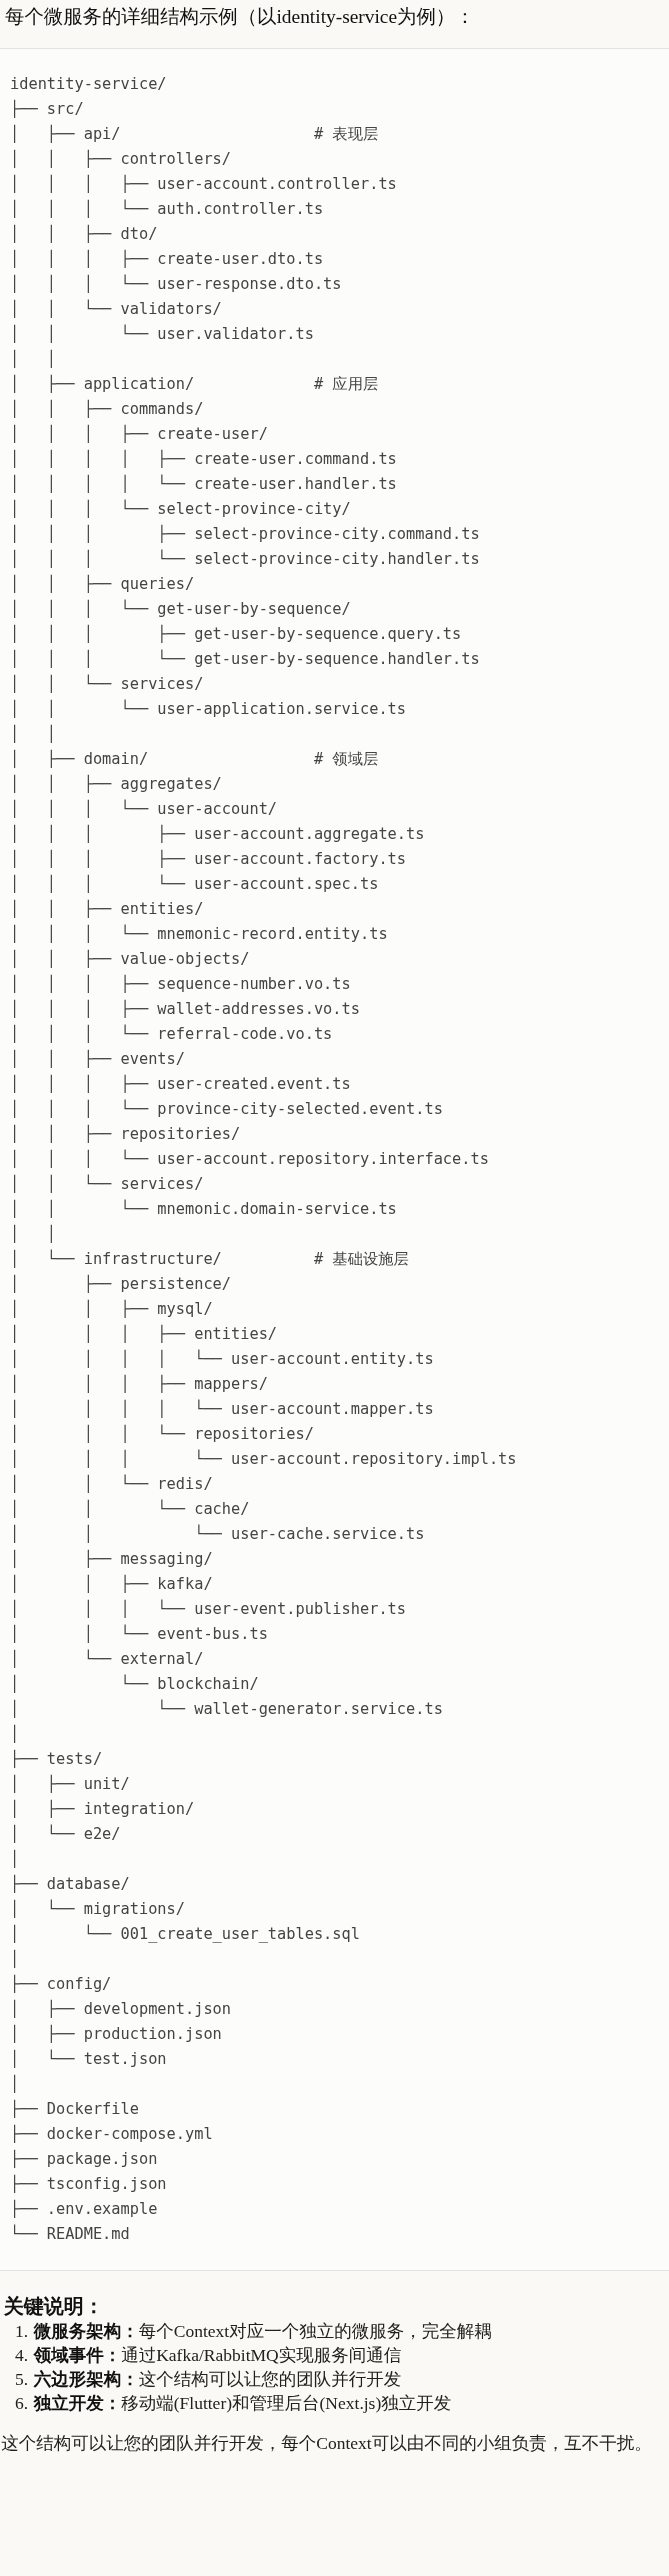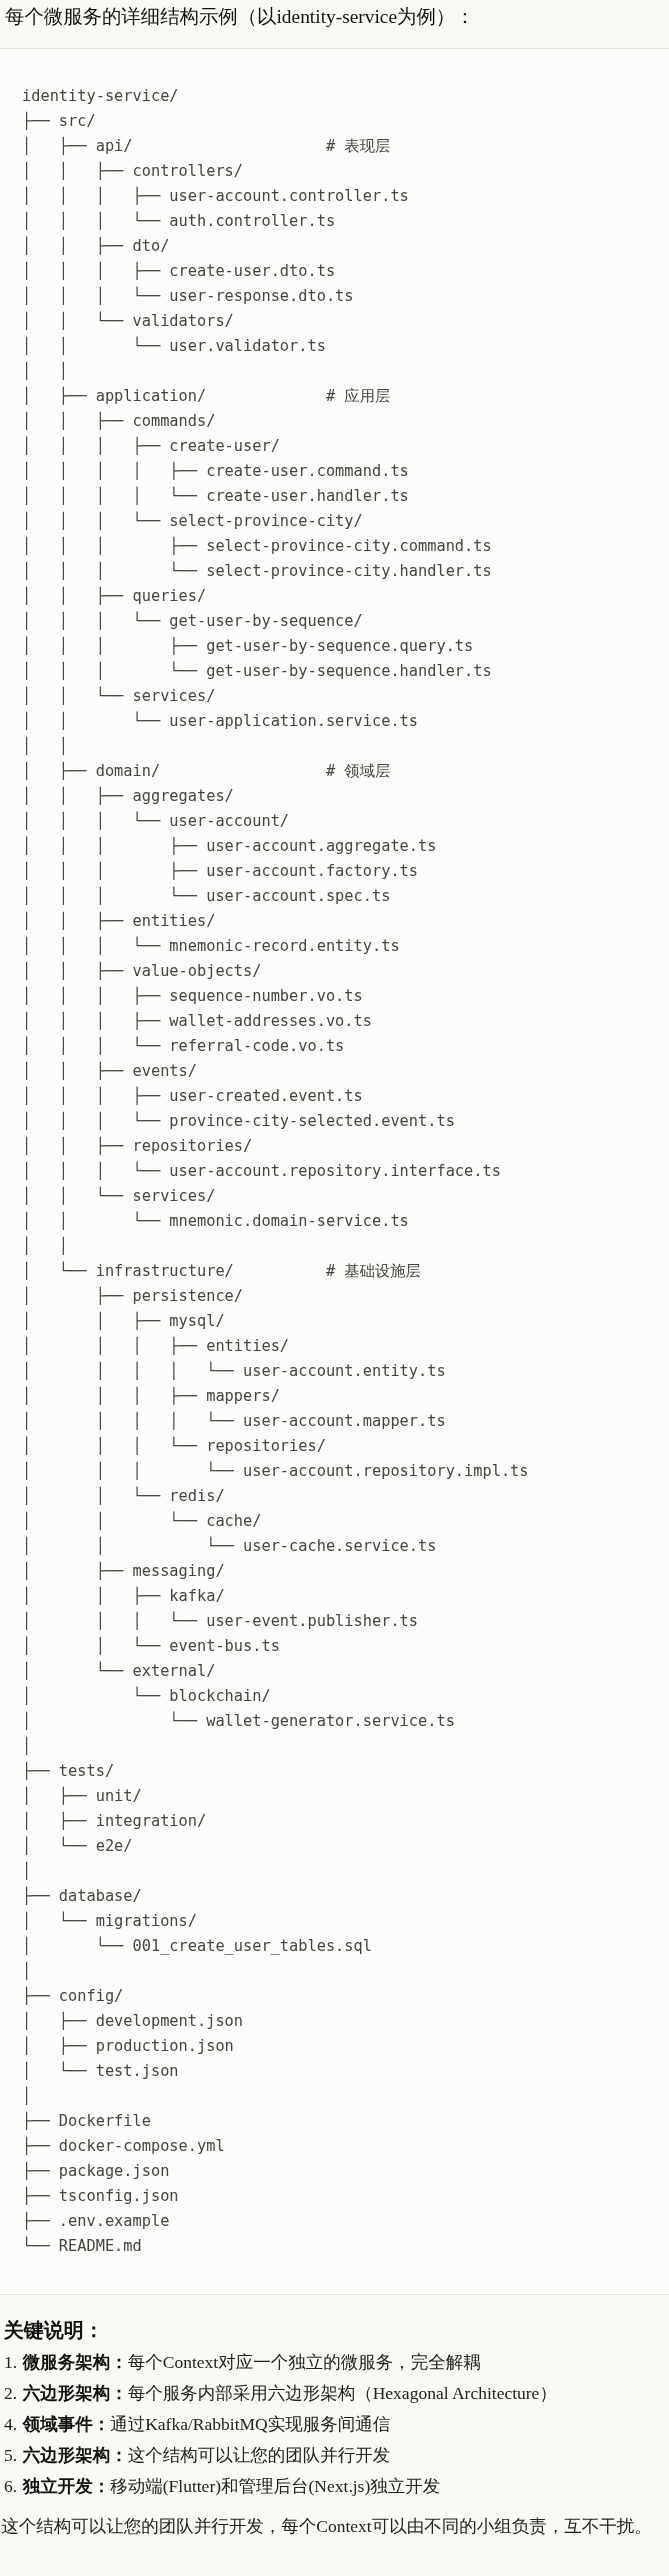--- a/index.html
+++ b/index.html
@@ -22,21 +22,21 @@
     margin: 3.8px 5px 0 5px;
   }
   .codeblock {
     margin-top: 18px;
     background: #FCFCFA;
     border-top: 0.6px solid #E5E3DB;
     border-bottom: 0.6px solid #E5E3DB;
     padding: 23px 0;
   }
   .codeblock pre {
-    margin: 12px;
+    margin: 0;
     padding: 0 10px;
     font-family: "DejaVu Sans Mono", "Liberation Mono", monospace;
     font-size: 15.3px;
     line-height: 25px;
     color: #454440;
     white-space: pre;
   }
   .notes-heading {
     font-size: 20px;
     line-height: 26px;
@@ -45,22 +45,22 @@
     margin: 22.5px 5px 0 3.8px;
   }
   .notes-list {
     margin: 0;
     padding: 0;
     list-style: none;
   }
   .note {
     font-size: 17.5px;
     line-height: 23px;
-    margin-top: 8px;
-    padding-left: 4px;
+    margin-top: 1px;
+    padding-left: 15px;
     color: #22211d;
   }
   .note .num {
     margin-right: 5.6px;
   }
   .note .term {
     font-weight: 700;
     color: #121110;
   }
   .closing {
@@ -163,20 +163,19 @@
 ├── package.json
 ├── tsconfig.json
 ├── .env.example
 └── README.md</pre>
 </div>
 
 <h2 class="notes-heading">关键说明：</h2>
 
 <ol class="notes-list" id="notes">
     <li class="note"><span class="num">1.</span><span class="term">微服务架构：</span><span class="desc">每个Context对应一个独立的微服务，完全解耦</span></li>
-    <li class="note"><span class="num">2.</span><span class="term">六边形架构：</span><span class="desc">每个服务内部采用六边形架构（Hexagonal Architecture）</span></li>
     <li class="note"><span class="num">4.</span><span class="term">领域事件：</span><span class="desc">通过Kafka/RabbitMQ实现服务间通信</span></li>
     <li class="note"><span class="num">5.</span><span class="term">六边形架构：</span><span class="desc">这个结构可以让您的团队并行开发</span></li>
     <li class="note"><span class="num">6.</span><span class="term">独立开发：</span><span class="desc">移动端(Flutter)和管理后台(Next.js)独立开发</span></li>
   </ol>
 
 <p class="closing">这个结构可以让您的团队并行开发，每个Context可以由不同的小组负责，互不干扰。</p>
 
 
 </body></html>

